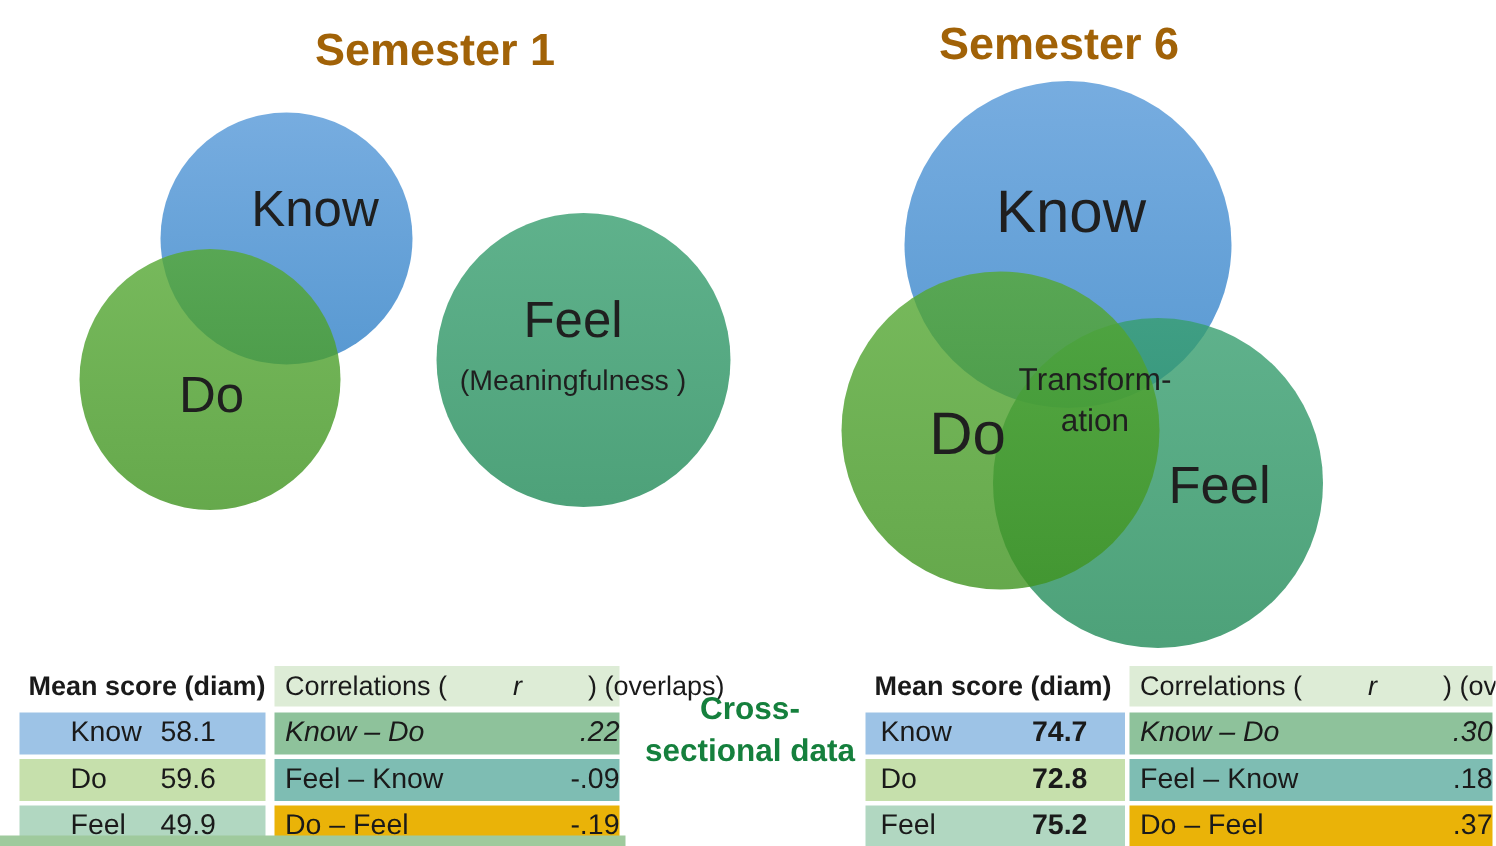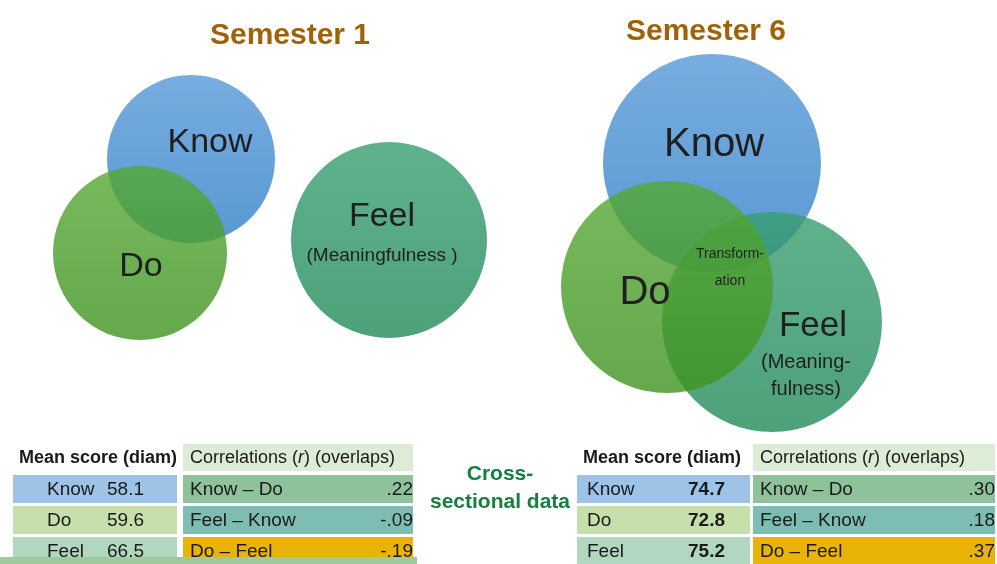--- a/index.html
+++ b/index.html
@@ -22,32 +22,32 @@
   }
   .tbl { position:absolute; top:444px; z-index:12; font-size:19px; }
   .trow { display:flex; height:28px; margin-bottom:3px; }
   .trow.thead { height:27px; margin-bottom:4px; }
   .cell { display:flex; align-items:center; white-space:nowrap; }
   .tbl-left  .mean { width:164px; margin-right:6px; }
   .tbl-left  .corr { width:230px; }
   .tbl-right .mean { width:173px; margin-right:3px; }
   .tbl-right .corr { width:242px; }
   .mean-h { font-weight:bold; font-size:18px; padding-left:6px; background:transparent; }
-  .corr-h { font-size:18px; padding-left:7px; background:#ddecd6; }
+  .corr-h { font-size:18px; padding-left:7px; background:#ddecd6;gap:44px; }
   .it { font-style:italic; }
   .tbl-left  .mean .lbl { flex:1; padding-left:34px; }
   .tbl-right .mean .lbl { flex:1; padding-left:10px; }
   .tbl-left  .mean .val { width:70px; }
   .tbl-right .mean .val { width:62px;font-weight:bold; }
   .corr .lbl { flex:1; padding-left:7px; }
   .corr .val { width:110px; text-align:right; }
   .bg-know { background:#9dc3e6; }
   .bg-do   { background:#c6e0ac; }
   .bg-feel { background:#b1d7c1; }
-  .bg-kd   { background:#8ec29b; }
+  .bg-kd   { background:#8ec29b;font-style:italic; }
   .bg-fk   { background:#7ebdb3; }
   .bg-df   { background:#eab308; }
   .center-note {
     position:absolute; left:400px; top:459px; width:200px;
     text-align:center; font-weight:bold; font-size:21px; line-height:28px;
     color:#15803d; z-index:12;
   }
   .strip { position:absolute; left:0; top:557px; width:417px; height:7px; background:#9fca9d; z-index:12; }
   .sub1 { font-size:19px; }
 </style>
@@ -68,25 +68,21 @@
   <div class="clabel" style="left:382px; top:214px; font-size:34px;">Feel</div>
   <div class="clabel sub1" style="left:382px; top:255px;">(Meaningfulness )</div>
 
   <div class="circle grad-know" style="left:603px; top:54px; width:218px; height:218px;"></div>
   <div class="circle grad-feel" style="left:662px; top:212px; width:220px; height:220px;"></div>
   <div class="circle grad-do" style="left:561px; top:181px; width:212px; height:212px;"></div>
 
   <div class="clabel" style="left:714px; top:142px; font-size:40px;">Know</div>
   <div class="clabel" style="left:645px; top:290px; font-size:40px;">Do</div>
   <div class="clabel" style="left:813px; top:324px; font-size:35px;">Feel</div>
-  <div class="clabel" style="left:806px; top:375px; font-size:20px; line-height:27px;">
-    <div>(Meaning-</div>
-    <div>fulness)</div>
-  </div>
-  <div class="clabel" style="left:730px; top:267px; font-size:14px; line-height:27px;text-align:center;">
+  <div class="clabel" style="left:730px; top:267px; font-size:21px; line-height:27px;text-align:center;">
     <div>Transform-</div>
     <div>ation</div>
   </div>
 
   <div class="tbl tbl-left" style="left:13px;">
     <div class="trow thead">
       <div class="cell mean mean-h">Mean score (diam)</div>
       <div class="cell corr corr-h">
           <span>Correlations (</span>
           <span class="it">r</span>
@@ -109,21 +105,21 @@
         <span class="val">59.6</span>
       </div>
       <div class="cell corr bg-fk">
         <span class="lbl">Feel – Know</span>
         <span class="val">-.09</span>
       </div>
     </div>
     <div class="trow">
       <div class="cell mean bg-feel">
         <span class="lbl">Feel</span>
-        <span class="val">66.5</span>
+        <span class="val">49.9</span>
       </div>
       <div class="cell corr bg-df">
         <span class="lbl">Do – Feel</span>
         <span class="val">-.19</span>
       </div>
     </div>
   </div>
 
   <div class="tbl tbl-right" style="left:577px;">
     <div class="trow thead">

